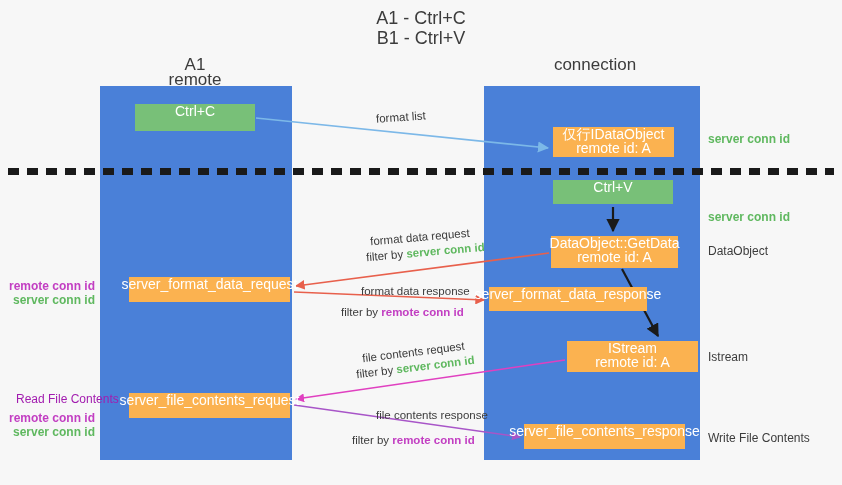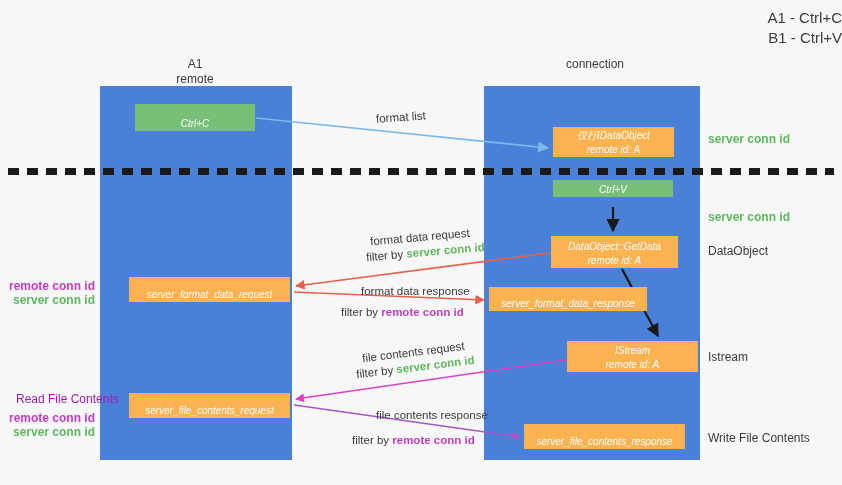--- a/index.html
+++ b/index.html
@@ -15,60 +15,59 @@
 
   
   .layer{position:absolute;left:0;top:0;width:842px;height:485px;}
   #svg-layer{z-index:2;}
   #box-layer{z-index:3;}
   #text-layer{z-index:4;}
 
   
   .title{
     position:absolute;top:8px;left:0;width:842px;
-    text-align:right;font-size:15px;line-height:20px;color:#3c3c3c;
+    text-align:center;font-size:18px;line-height:20px;color:#3c3c3c;
   }
 
   
   .col-head{
-    position:absolute;text-align:center;font-size:12px;line-height:15px;color:#3c3c3c;
+    position:absolute;text-align:center;font-size:17px;line-height:15px;color:#3c3c3c;
   }
   #head-a1{left:115px;top:57px;width:160px;}
   #head-b1{left:515px;top:57px;width:160px;}
 
   
   .lane{position:absolute;background:#4a80d8;}
   #lane-a1{left:100px;top:86px;width:192px;height:374px;}
   #lane-b1{left:484px;top:86px;width:216px;height:374px;}
 
   
   #divider{
     position:absolute;left:8px;top:168px;width:826px;height:7px;
     background-image:repeating-linear-gradient(to right,#1a1a1a 0px,#1a1a1a 11px,rgba(0,0,0,0) 11px,rgba(0,0,0,0) 19px);
   }
 
   
   .node{
     position:absolute;
-    display:flex;align-items:center;justify-content:flex-end;
+    display:flex;align-items:center;justify-content:flex-start;
     flex-direction:column;
     text-align:center;
     color:#ffffff;
-    font-size:10px;
+    font-size:14px;
     line-height:14px;
     box-sizing:border-box;
-    font-style:italic;
   }
   .node.green{background:#78c078;}
   .node.orange{background:#fcb košic;}
   .node.orange{background:#fbb250;}
 
   #node-ctrlc{left:135px;top:104px;width:120px;height:27px;}
   #node-idataobject{left:553px;top:127px;width:121px;height:30px;}
-  #node-ctrlv{left:553px;top:180px;width:120px;height:17px;}
+  #node-ctrlv{left:553px;top:180px;width:120px;height:24px;}
   #node-getdata{left:551px;top:236px;width:127px;height:32px;}
   #node-sfdreq{left:129px;top:277px;width:161px;height:25px;}
   #node-sfdresp{left:489px;top:287px;width:158px;height:24px;}
   #node-istream{left:567px;top:341px;width:131px;height:31px;}
   #node-sfcreq{left:129px;top:393px;width:161px;height:25px;}
   #node-sfcresp{left:524px;top:424px;width:161px;height:25px;}
 
   
   .side-label{
     position:absolute;font-size:12px;line-height:15px;color:#3c3c3c;white-space:nowrap;

